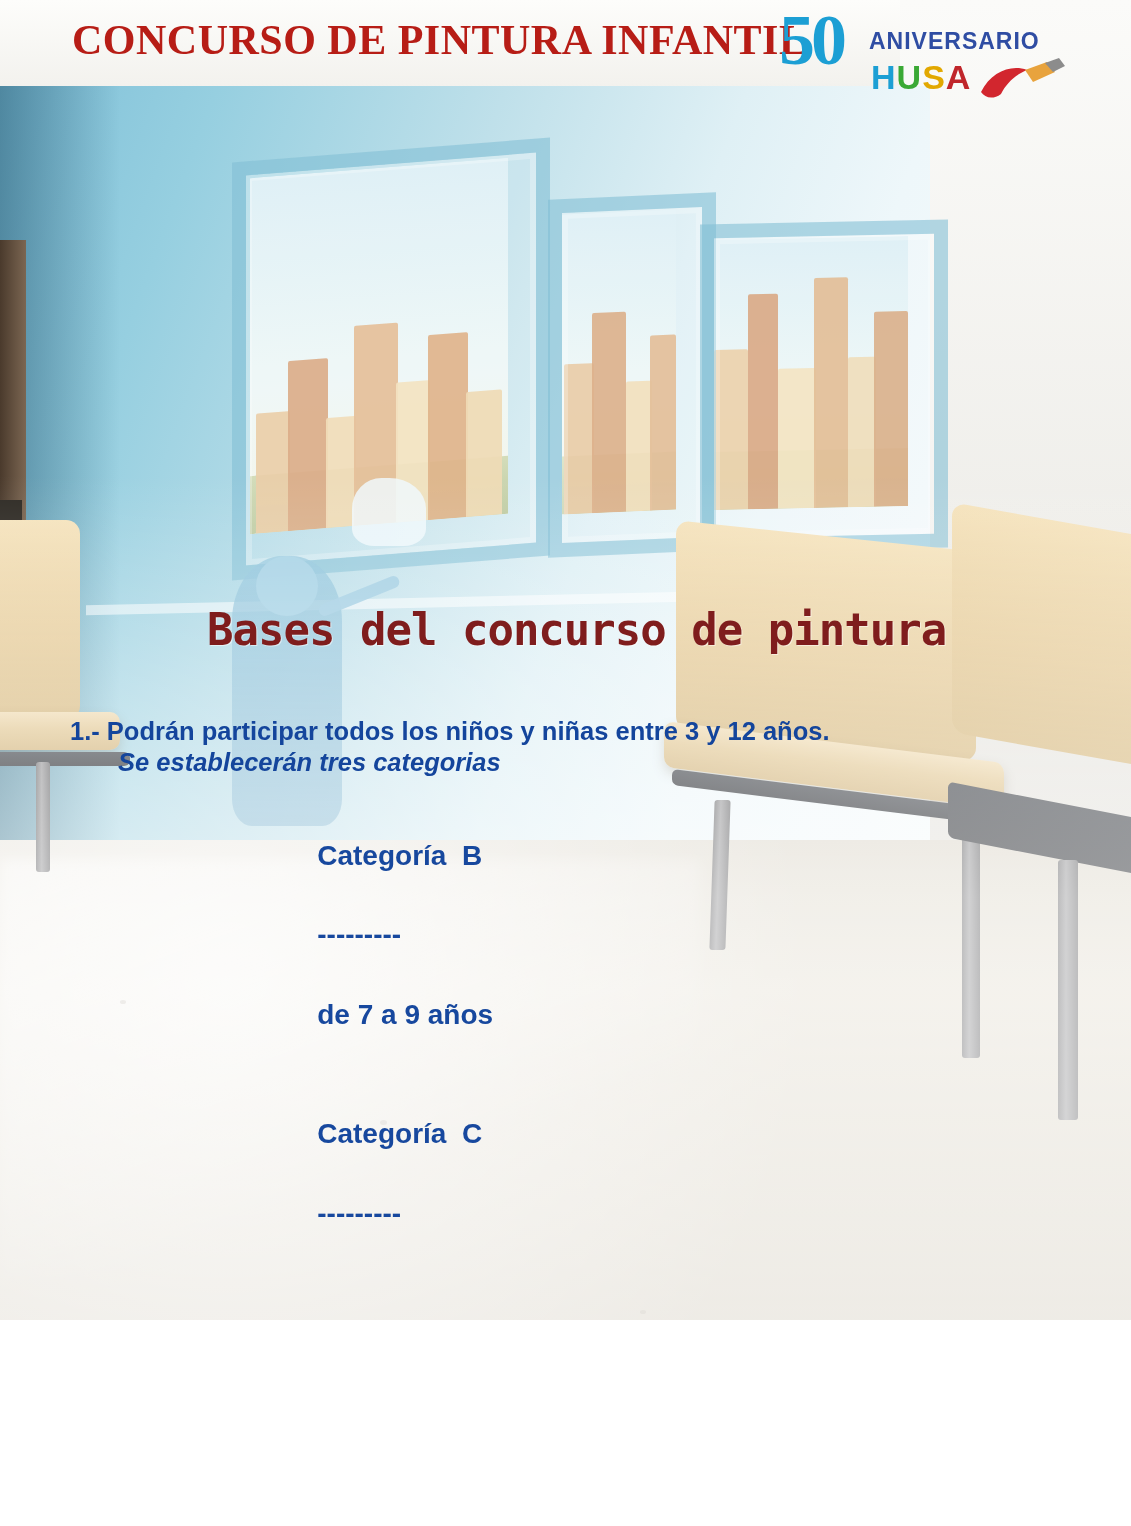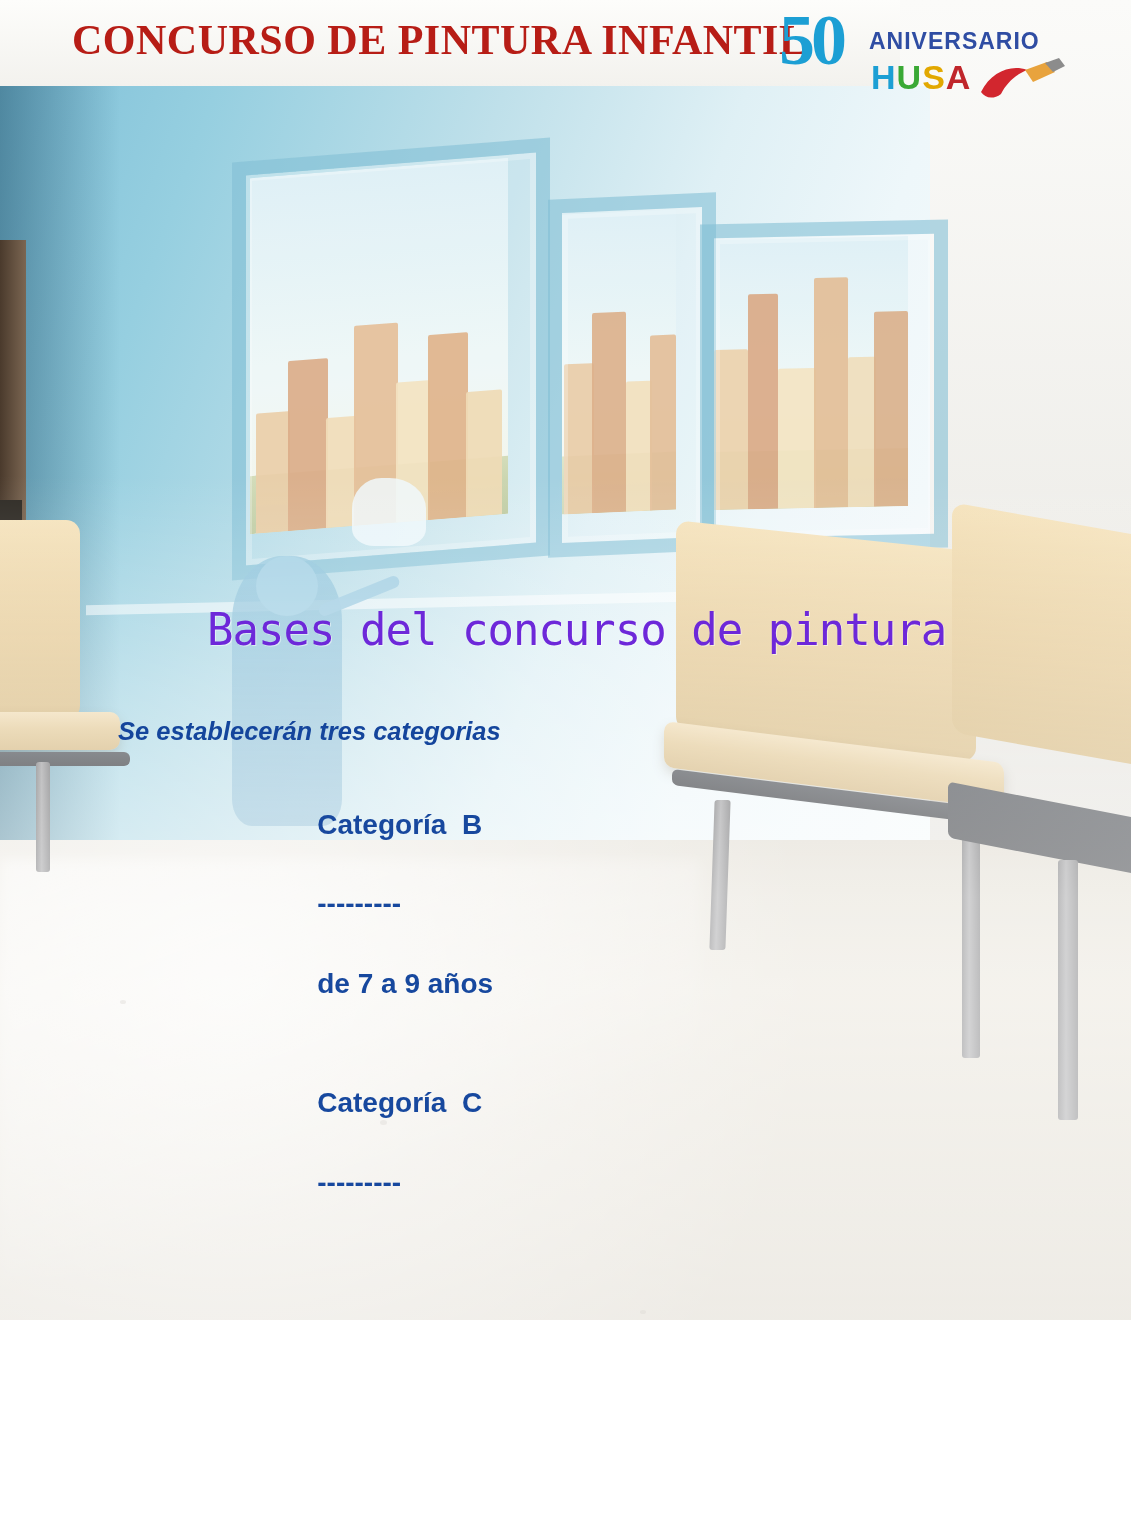--- a/index.html
+++ b/index.html
@@ -208,22 +208,22 @@
   .logo-brush {
     position: absolute; right: 2px; top: 52px; width: 92px; height: 50px;
   }
 
   
   .subtitle {
     position: absolute;
     left: 207px; top: 604px;
     font-family: "DejaVu Sans Mono", monospace;
     font-size: 44px;
-    font-weight: 400;
-    color: #6d28d9;
+    font-weight: 700;
+    color: #7f1d1d;
     letter-spacing: -1px;
     text-shadow: 1px 1px 0 rgba(255,255,255,.5);
   }
 
   .rules {
     position: absolute;
     left: 70px; top: 716px;
     width: 1000px;
     color: #14459c;
     font-size: 25.5px;
@@ -335,20 +335,21 @@
         <path d="M68 7 L82 2 L88 10 L76 16 Z" fill="#8c8c8c"></path>
       </svg>
     </div>
   </div>
 
   <div class="subtitle">Bases del concurso de pintura</div>
 
   <div class="rules">
 
     <div class="rule">
+      <span>1.- Podrán participar todos los niños y niñas entre 3 y 12 años.</span>
       <span class="l2">Se establecerán tres categorias</span>
     </div>
 
     <div class="cats">
       <div class="cat-row">
         <span>Categoría  B</span>
         <span>&nbsp;&nbsp;&nbsp;</span>
         <span>---------</span>
         <span>&nbsp;&nbsp;&nbsp;</span>
         <span>de 7 a 9 años</span>

